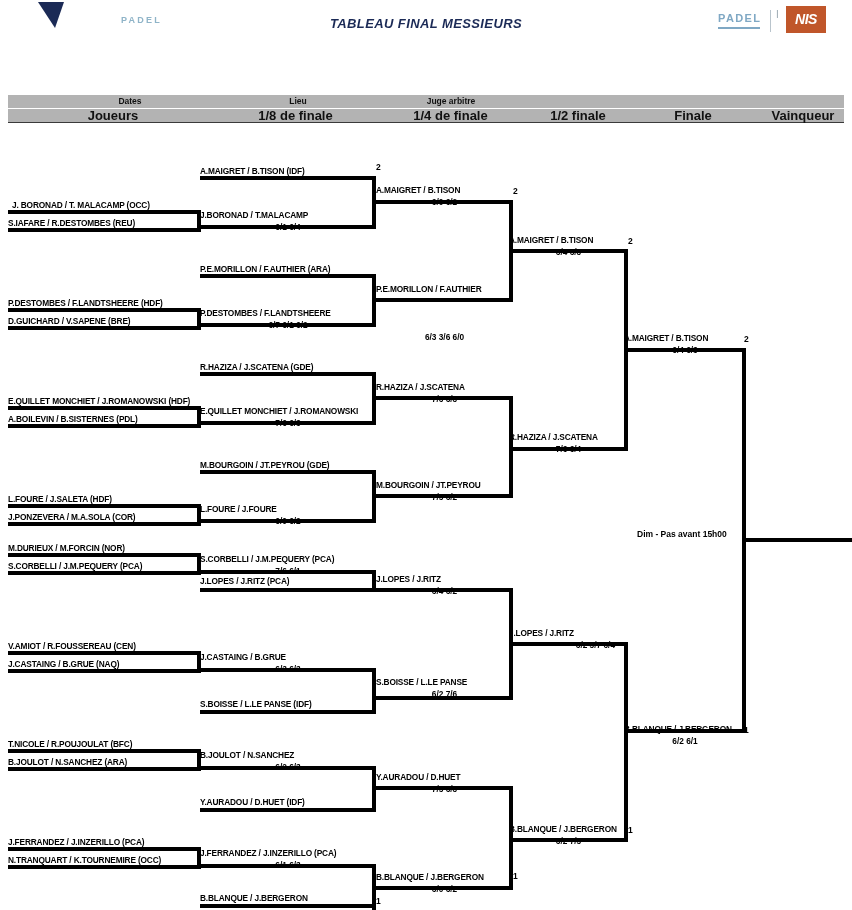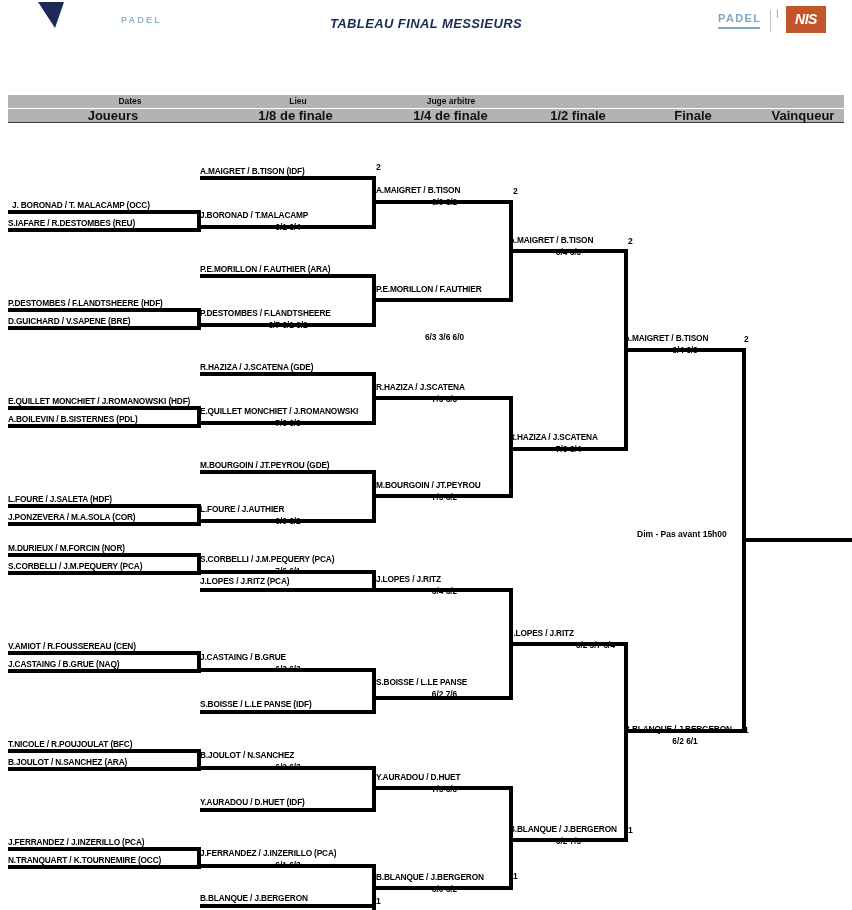--- a/index.html
+++ b/index.html
@@ -196,21 +196,21 @@
     <div class="hline" style="left:200px; top:372px; width:176px;"></div>
     <div class="lbl ctr" style="left:200px; top:362px; width:176px;">R.HAZIZA / J.SCATENA (GDE)</div>
     <div class="hline" style="left:200px; top:421px; width:176px;"></div>
     <div class="lbl ctr" style="left:200px; top:406px; width:176px;">E.QUILLET MONCHIET / J.ROMANOWSKI</div>
     <div class="score" style="left:200px; top:418px; width:176px;">7/6 6/3</div>
     <div class="vline" style="left:372px; top:372px; height:53px;"></div>
 
     <div class="hline" style="left:200px; top:470px; width:176px;"></div>
     <div class="lbl ctr" style="left:200px; top:460px; width:176px;">M.BOURGOIN / JT.PEYROU (GDE)</div>
     <div class="hline" style="left:200px; top:519px; width:176px;"></div>
-    <div class="lbl ctr" style="left:200px; top:504px; width:176px;">L.FOURE / J.AUTHIER</div>
+    <div class="lbl ctr" style="left:200px; top:504px; width:176px;">L.FOURE / J.FOURE</div>
     <div class="score" style="left:200px; top:516px; width:176px;">6/0 6/2</div>
     <div class="vline" style="left:372px; top:470px; height:53px;"></div>
 
     <div class="hline" style="left:200px; top:570px; width:176px;"></div>
     <div class="lbl ctr" style="left:200px; top:554px; width:176px;">S.CORBELLI / J.M.PEQUERY (PCA)</div>
     <div class="score" style="left:200px; top:566px; width:176px;">7/6 6/1</div>
     <div class="hline" style="left:200px; top:588px; width:176px;"></div>
     <div class="lbl ctr" style="left:200px; top:576px; width:176px;">J.LOPES / J.RITZ (PCA)</div>
     <div class="vline" style="left:372px; top:570px; height:22px;"></div>
 

